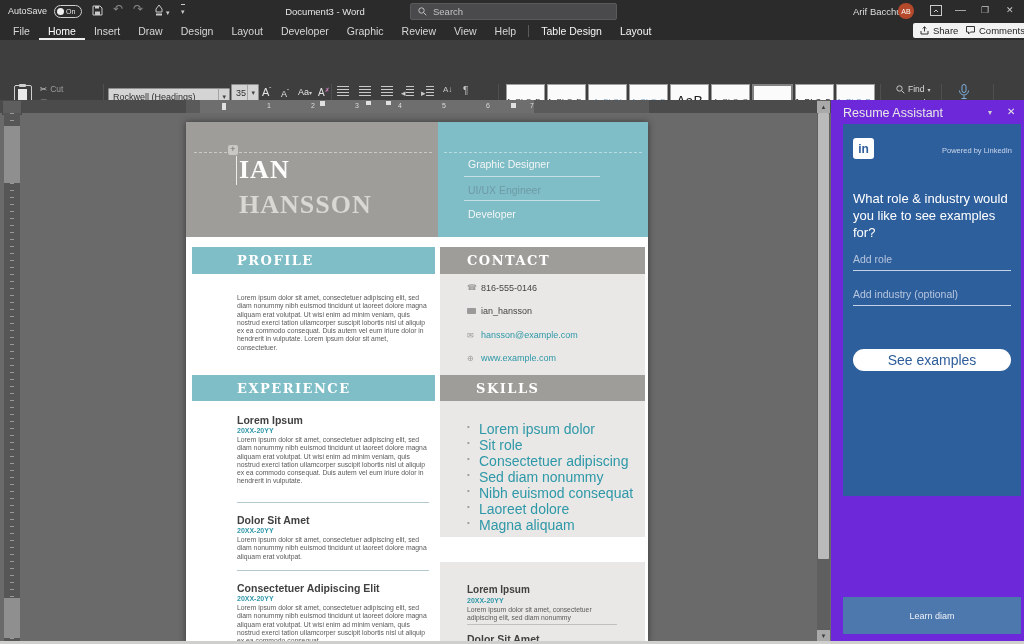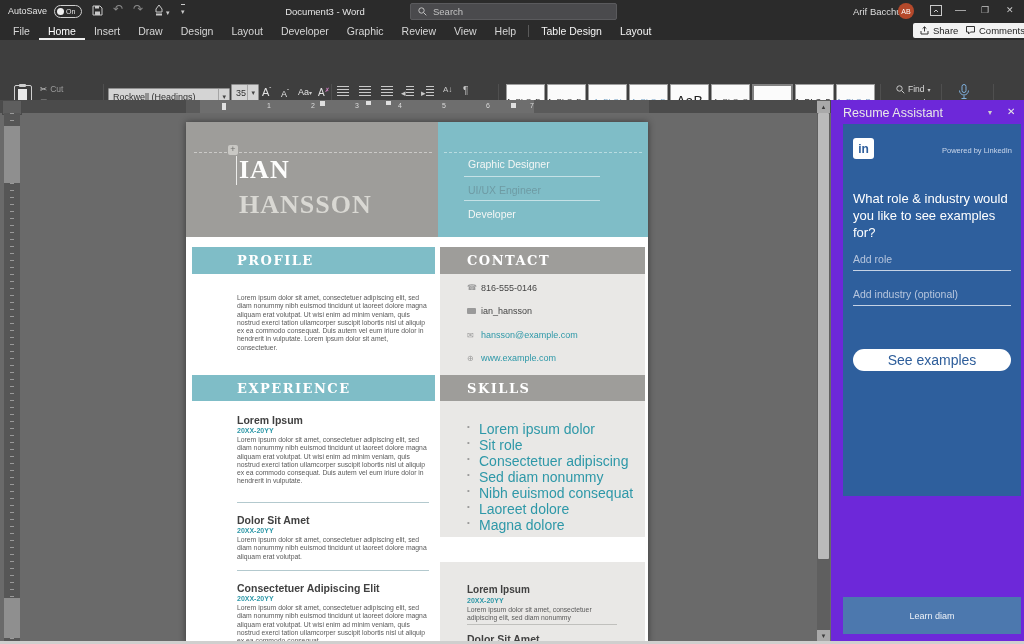--- a/index.html
+++ b/index.html
@@ -385,21 +385,21 @@
     <span class="abs" style="left:41px;top:9px;font-size:9px;color:#454545;">816-555-0146</span>
     <span class="abs" style="left:27px;top:34px;width:9px;height:6px;background:#9a9a9a;border-radius:1px;"></span>
     <span class="abs" style="left:41px;top:32px;font-size:9px;color:#454545;">ian_hansson</span>
     <span class="abs cicon" style="left:27px;top:57px;">✉</span>
     <span class="abs tlink" style="left:41px;top:56px;font-size:9px;">hansson@example.com</span>
     <span class="abs cicon" style="left:27px;top:80px;">⊕</span>
     <span class="abs tlink" style="left:41px;top:79px;font-size:9px;">www.example.com</span>
   </div>
 
   <div class="abs teal secbar" style="left:6px;top:253px;width:243px;height:26px;padding-left:45px;box-sizing:border-box;">EXPERIENCE</div>
-  <div class="abs gray secbar" style="left:254px;top:253px;width:205px;height:42px;padding-left:27px;box-sizing:border-box;">SKILLS</div>
+  <div class="abs gray secbar" style="left:254px;top:253px;width:205px;height:42px;padding-left:36px;box-sizing:border-box;">SKILLS</div>
 
   <div class="abs ehead" style="left:51px;top:292px;">Lorem Ipsum</div>
   <div class="abs edate" style="left:51px;top:305px;">20XX-20YY</div>
   <div class="abs lorem" style="left:51px;top:314px;width:192px;">Lorem ipsum dolor sit amet, consectetuer adipiscing elit, sed diam nonummy nibh euismod tincidunt ut laoreet dolore magna aliquam erat volutpat. Ut wisi enim ad minim veniam, quis nostrud exerci tation ullamcorper suscipit lobortis nisl ut aliquip ex ea commodo consequat. Duis autem vel eum iriure dolor in hendrerit in vulputate.</div>
   <div class="abs erule" style="left:51px;top:380px;width:192px;"></div>
 
   <div class="abs ehead" style="left:51px;top:392px;">Dolor Sit Amet</div>
   <div class="abs edate" style="left:51px;top:405px;">20XX-20YY</div>
   <div class="abs lorem" style="left:51px;top:414px;width:192px;">Lorem ipsum dolor sit amet, consectetuer adipiscing elit, sed diam nonummy nibh euismod tincidunt ut laoreet dolore magna aliquam erat volutpat.</div>
   <div class="abs erule" style="left:51px;top:448px;width:192px;"></div>
@@ -415,21 +415,21 @@
       <span class="abs skitem" style="left:39px;top:36px;">Sit role</span>
     <span class="abs cicon" style="left:27px;top:53px;">•</span>
       <span class="abs skitem" style="left:39px;top:52px;">Consectetuer adipiscing</span>
     <span class="abs cicon" style="left:27px;top:69px;">•</span>
       <span class="abs skitem" style="left:39px;top:68px;">Sed diam nonummy</span>
     <span class="abs cicon" style="left:27px;top:85px;">•</span>
       <span class="abs skitem" style="left:39px;top:84px;">Nibh euismod consequat</span>
     <span class="abs cicon" style="left:27px;top:101px;">•</span>
       <span class="abs skitem" style="left:39px;top:100px;">Laoreet dolore</span>
     <span class="abs cicon" style="left:27px;top:117px;">•</span>
-      <span class="abs skitem" style="left:39px;top:116px;">Magna dolore</span>
+      <span class="abs skitem" style="left:39px;top:116px;">Magna aliquam</span>
   </div>
 
   <div class="abs ltgray" style="left:254px;top:440px;width:205px;height:82px;">
     <div class="abs ehead" style="left:27px;top:22px;font-size:10px;">Lorem Ipsum</div>
     <div class="abs edate" style="left:27px;top:35px;">20XX-20YY</div>
     <div class="abs lorem" style="left:27px;top:44px;width:152px;">Lorem ipsum dolor sit amet, consectetuer adipiscing elit, sed diam nonummy</div>
     <div class="abs" style="left:27px;top:62px;width:150px;height:1px;background:#c0c0bd;"></div>
     <div class="abs ehead" style="left:27px;top:71px;font-size:10.5px;">Dolor Sit Amet</div>
   </div>
 </div>

